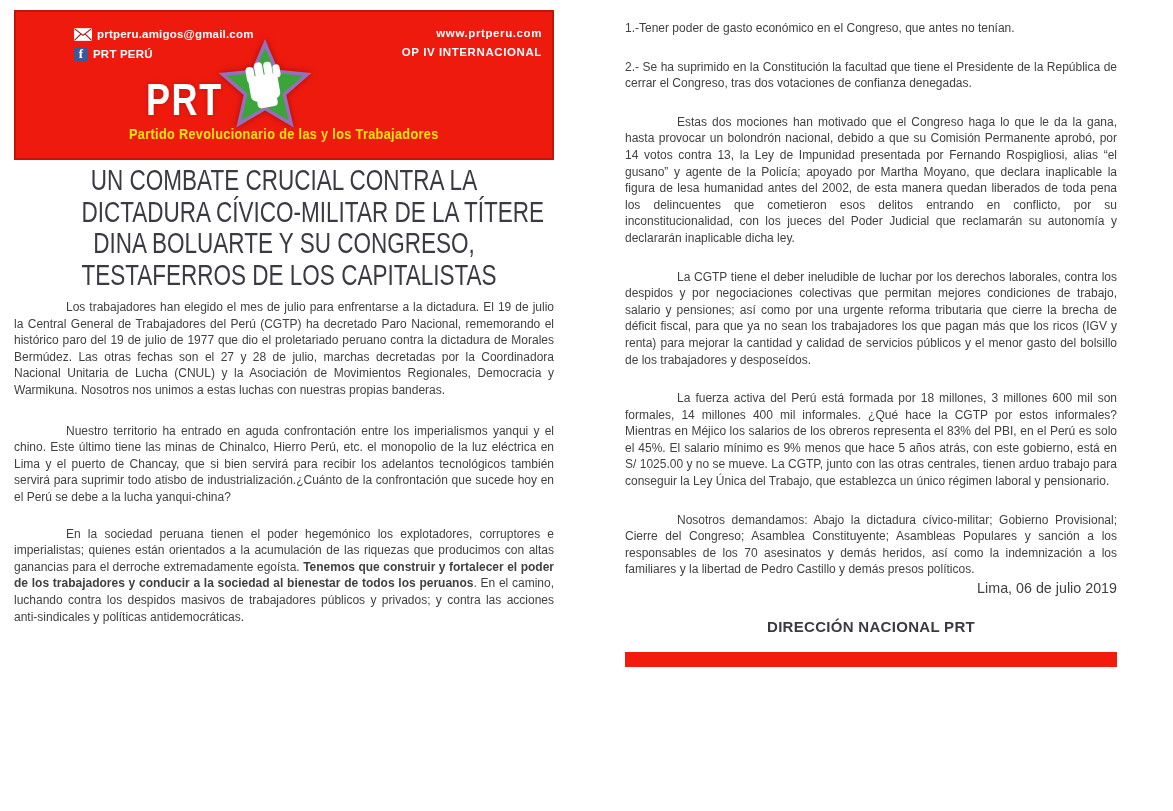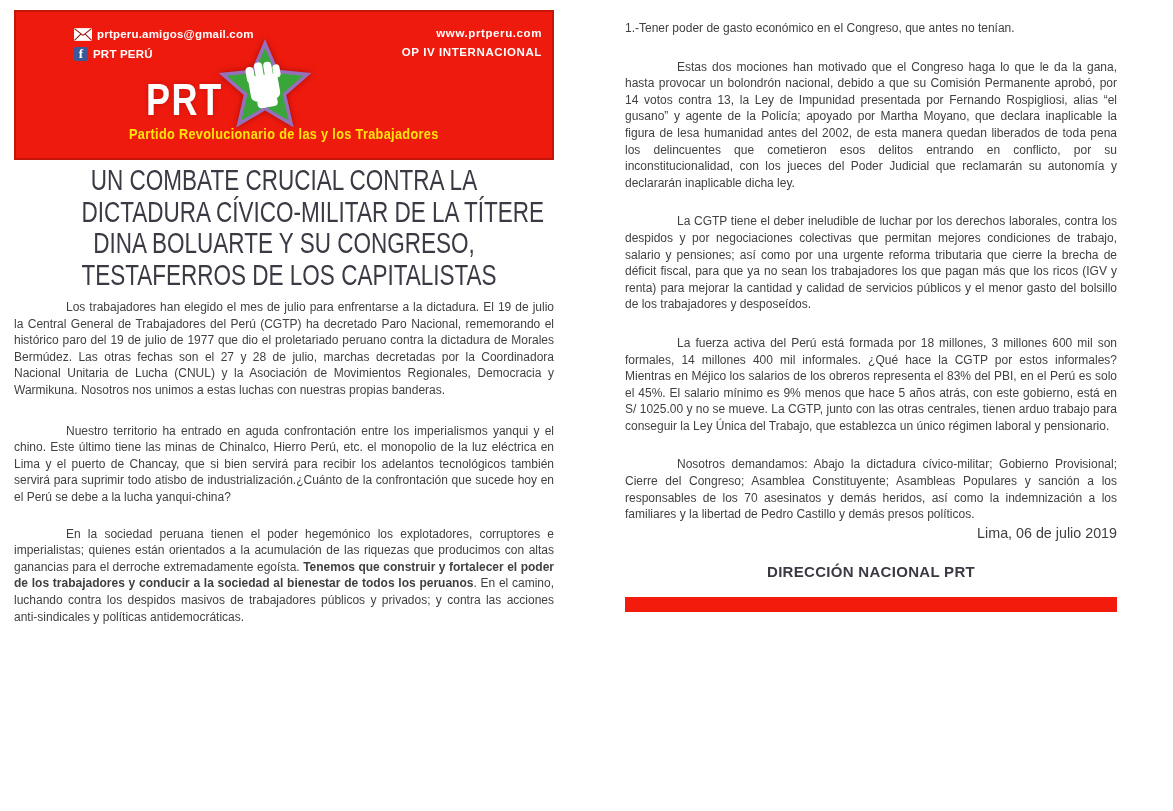--- a/index.html
+++ b/index.html
@@ -124,20 +124,21 @@
       <span>TESTAFERROS DE LOS CAPITALISTAS</span>
     </h1>
 
     <p class="para">Los trabajadores han elegido el mes de julio para enfrentarse a la dictadura. El 19 de julio la Central General de Trabajadores del Perú (CGTP) ha decretado Paro Nacional, rememorando el histórico paro del 19 de julio de 1977 que dio el proletariado peruano contra la dictadura de Morales Bermúdez. Las otras fechas son el 27 y 28 de julio, marchas decretadas por la Coordinadora Nacional Unitaria de Lucha (CNUL) y la Asociación de Movimientos Regionales, Democracia y Warmikuna. Nosotros nos unimos a estas luchas con nuestras propias banderas.</p>
     <p class="para tight">Nuestro territorio ha entrado en aguda confrontación entre los imperialismos yanqui y el chino. Este último tiene las minas de Chinalco, Hierro Perú, etc. el monopolio de la luz eléctrica en Lima y el puerto de Chancay, que si bien servirá para recibir los adelantos tecnológicos también servirá para suprimir todo atisbo de industrialización.¿Cuánto de la confrontación que sucede hoy en el Perú se debe a la lucha yanqui-china?</p>
     <p class="para tight"><span>En la sociedad peruana tienen el poder hegemónico los explotadores, corruptores e imperialistas; quienes están orientados a la acumulación de las riquezas que producimos con altas ganancias para el derroche extremadamente egoísta. </span><span class="bold">Tenemos que construir y fortalecer el poder de los trabajadores y conducir a la sociedad al bienestar de todos los peruanos</span><span>. En el camino, luchando contra los despidos masivos de trabajadores públicos y privados; y contra las acciones anti-sindicales y políticas antidemocráticas.</span></p>
   </div>
 
   <div class="col right-col">
     <p class="para noindent item1">1.-Tener poder de gasto económico en el Congreso, que antes no tenían.</p>
+    <p class="para noindent item2">2.- Se ha suprimido en la Constitución la facultad que tiene el Presidente de la República de cerrar el Congreso, tras dos votaciones de confianza denegadas.</p>
     <p class="para">Estas dos mociones han motivado que el Congreso haga lo que le da la gana, hasta provocar un bolondrón nacional, debido a que su Comisión Permanente aprobó, por 14 votos contra 13, la Ley de Impunidad presentada por Fernando Rospigliosi, alias “el gusano” y agente de la Policía; apoyado por Martha Moyano, que declara inaplicable la figura de lesa humanidad antes del 2002, de esta manera quedan liberados de toda pena los delincuentes que cometieron esos delitos entrando en conflicto, por su inconstitucionalidad, con los jueces del Poder Judicial que reclamarán su autonomía y declararán inaplicable dicha ley.</p>
     <p class="para">La CGTP tiene el deber ineludible de luchar por los derechos laborales, contra los despidos y por negociaciones colectivas que permitan mejores condiciones de trabajo, salario y pensiones; así como por una urgente reforma tributaria que cierre la brecha de déficit fiscal, para que ya no sean los trabajadores los que pagan más que los ricos (IGV y renta) para mejorar la cantidad y calidad de servicios públicos y el menor gasto del bolsillo de los trabajadores y desposeídos.</p>
     <p class="para">La fuerza activa del Perú está formada por 18 millones, 3 millones 600 mil son formales, 14 millones 400 mil informales. ¿Qué hace la CGTP por estos informales? Mientras en Méjico los salarios de los obreros representa el 83% del PBI, en el Perú es solo el 45%. El salario mínimo es 9% menos que hace 5 años atrás, con este gobierno, está en S/ 1025.00 y no se mueve. La CGTP, junto con las otras centrales, tienen arduo trabajo para conseguir la Ley Única del Trabajo, que establezca un único régimen laboral y pensionario.</p>
     <p class="para flush">Nosotros demandamos: Abajo la dictadura cívico-militar; Gobierno Provisional; Cierre del Congreso; Asamblea Constituyente; Asambleas Populares y sanción a los responsables de los 70 asesinatos y demás heridos, así como la indemnización a los familiares y la libertad de Pedro Castillo y demás presos políticos.</p>
     <div class="dateline">Lima, 06 de julio 2019</div>
     <div class="signature">DIRECCIÓN NACIONAL PRT</div>
     <div class="redbar"></div>
   </div>
 
 </div>

